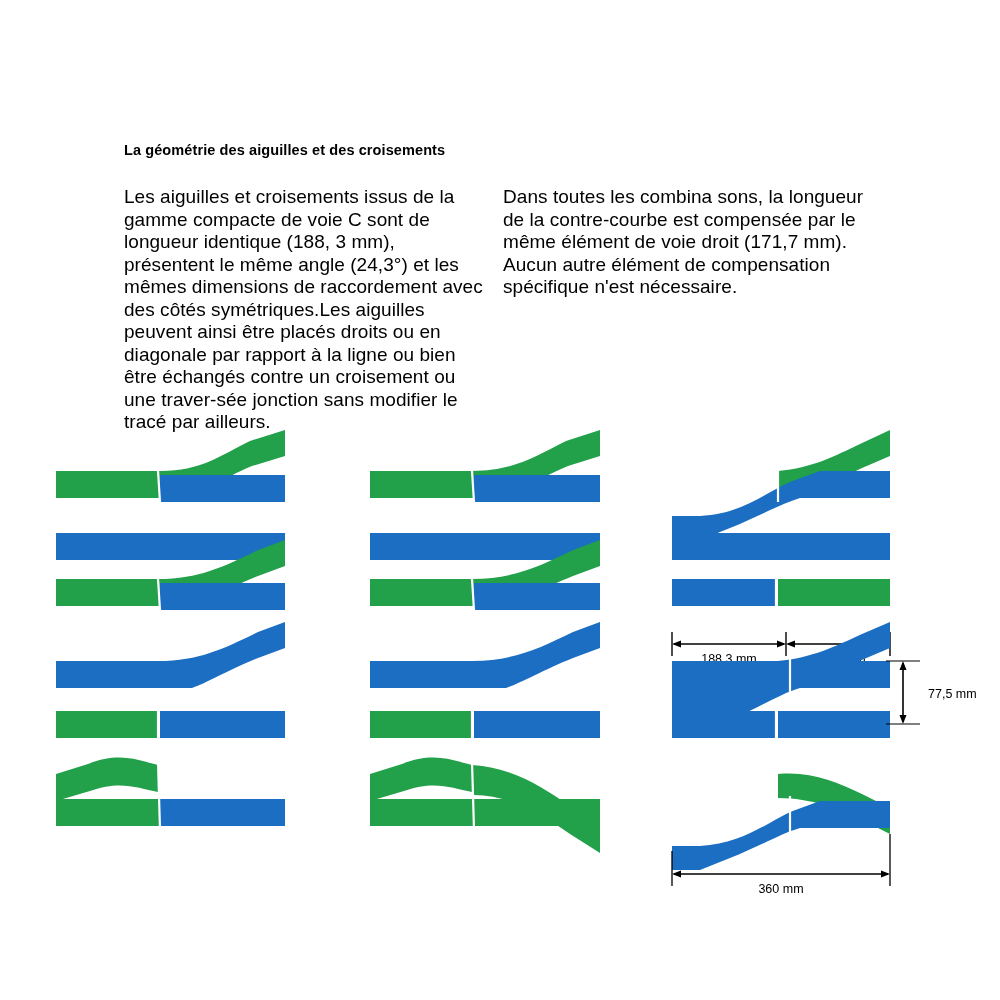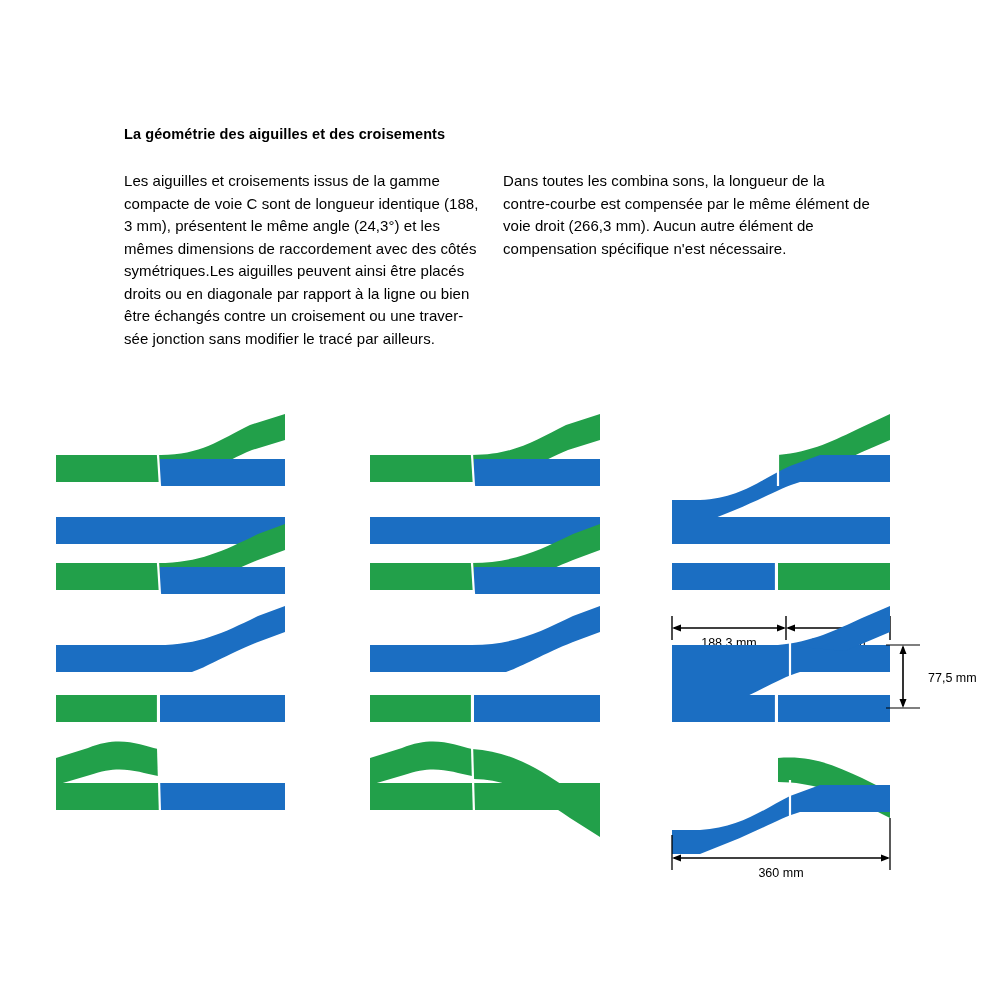--- a/index.html
+++ b/index.html
@@ -10,35 +10,35 @@
   body {
     width: 1000px;
     height: 1000px;
     font-family: "Liberation Sans", sans-serif;
     color: #000000;
     position: relative;
     overflow: hidden;
   }
   .page {
     position: absolute;
-    left: 0; top: 0;
+    left: 0; top: 16px;
     width: 1000px;
     height: 852px;
   }
   .title {
     position: absolute;
     left: 124px;
     top: 126px;
     font-size: 14.5px;
     font-weight: bold;
     letter-spacing: 0.1px;
   }
   .col {
     position: absolute;
-    font-size: 15px;
+    font-size: 19px;
     line-height: 22.5px;
     letter-spacing: 0.05px;
   }
   .col-left {
     left: 124px;
     top: 170px;
     width: 360px;
   }
   .col-right {
     left: 503px;
@@ -70,21 +70,21 @@
 
 <div class="page">
 
   <div class="title">La géométrie des aiguilles et des croisements</div>
 
   <div class="col col-left">
     <p>Les aiguilles et croisements issus de la gamme compacte de voie C sont de longueur identique (188, 3 mm), présentent le même angle (24,3°) et les mêmes dimensions de raccordement avec des côtés symétriques.Les aiguilles peuvent ainsi être placés droits ou en diagonale par rapport à la ligne ou bien être échangés contre un croisement ou une traver-sée jonction sans  modifier le tracé par ailleurs.</p>
   </div>
 
   <div class="col col-right">
-    <p>Dans toutes les combina sons, la longueur de la contre-courbe est compensée par le même élément de voie droit (266,3 mm). Aucun autre élément de compensation spécifique n'est nécessaire.</p>
+    <p>Dans toutes les combina sons, la longueur de la contre-courbe est compensée par le même élément de voie droit (171,7 mm). Aucun autre élément de compensation spécifique n'est nécessaire.</p>
   </div>
 
   <div class="diagram">
     <svg width="1000" height="500" viewBox="0 0 1000 500" xmlns="http://www.w3.org/2000/svg">
 
       <g>
         <path d="M56,55 L158,55 L158,82 L56,82 Z" fill="#22a04a"></path>
         <path d="M158,55 L161,55 C 200,55 220,40 250,25 L285,14 L285,40 L252,50 C 222,62 204,78 192,82 L158,82 Z" fill="#22a04a"></path>
         <path d="M160,59 L285,59 L285,86 L160,86 Z" fill="#1b6ec2"></path>
         <path d="M158,55 L160,86" stroke="#ffffff" stroke-width="2.2" fill="none"></path>

